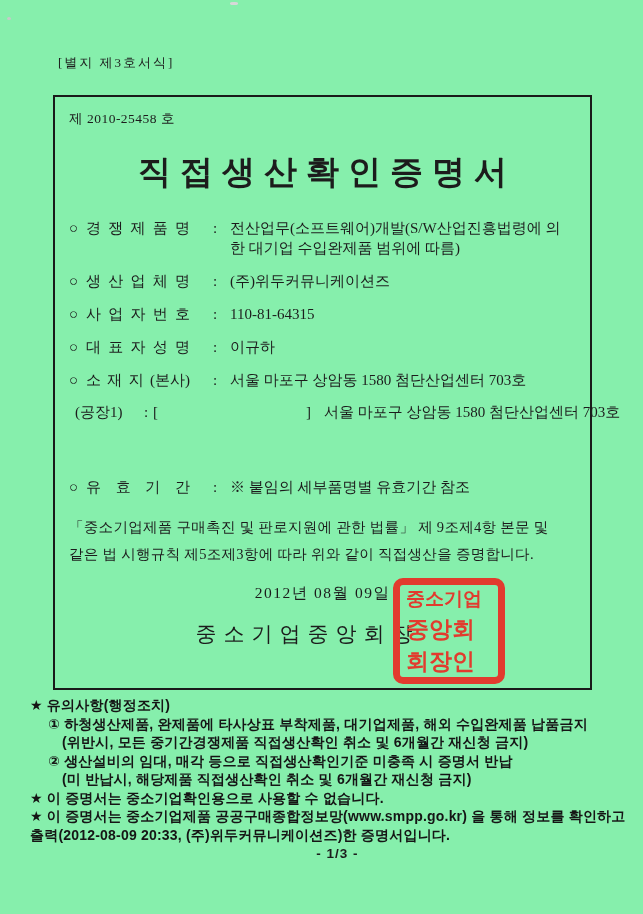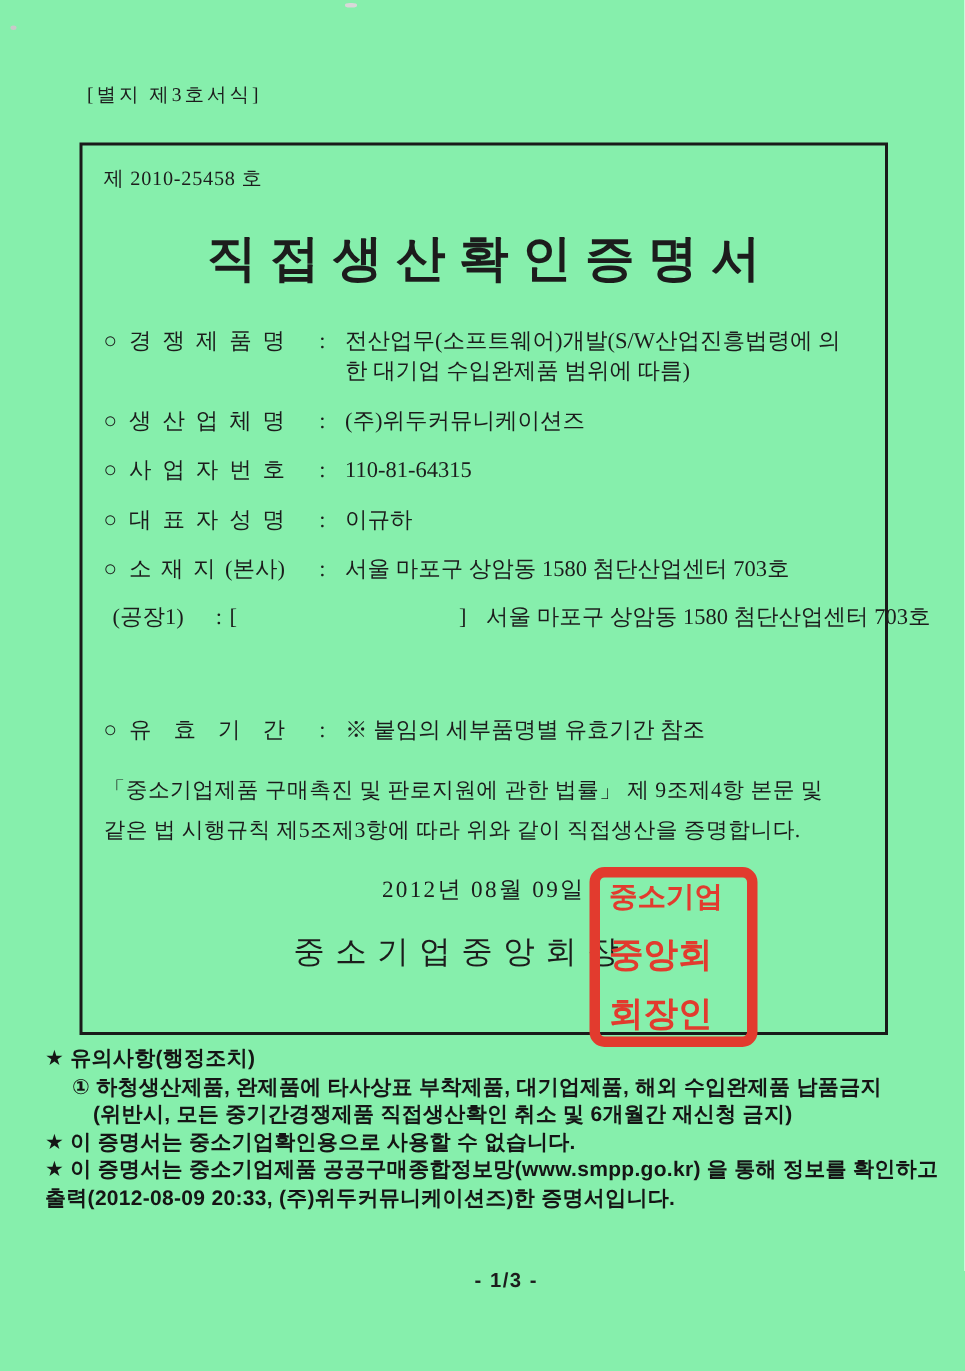--- a/index.html
+++ b/index.html
@@ -40,21 +40,21 @@
 
   .validity-row { display:flex; margin-top:56px; font-size:15px; line-height:20px; }
   .statement { margin:17px 0 0 0; font-size:14.5px; line-height:27px; letter-spacing:0.3px; }
   .issue-date { margin-top:15px; text-align:center; font-size:15.5px; letter-spacing:1.5px; }
 
   .issuer {
     position:absolute; top:523px; left:-15px; width:100%; text-align:center;
     font-size:21px; letter-spacing:7px; white-space:nowrap;
   }
   .stamp {
-    position:absolute; top:481px; left:338px; width:112px; height:120px;
+    position:absolute; top:481px; left:338px; width:112px; height:106px;
     border:7px solid #e23b2e; border-radius:10px; box-sizing:border-box;
     padding:4px 6px; display:flex; flex-direction:column; justify-content:space-between;
     color:#e23b2e; font-weight:bold; background:transparent;
   }
   .stamp-row { display:flex; justify-content:space-between; line-height:1; }
   .stamp-row.r1 { font-size:19px; }
   .stamp-row.r2, .stamp-row.r3 { font-size:23px; }
 
   .notes {
     position:absolute; top:696px; left:30px; width:604px;
@@ -148,19 +148,21 @@
       <div class="stamp-row r1">중소기업</div>
       <div class="stamp-row r2">중앙회</div>
       <div class="stamp-row r3">회장인</div>
     </div>
   </div>
 
   <div class="notes">
     <div class="note-line">★ 유의사항(행정조치)</div>
     <div class="note-line indent-1">① 하청생산제품, 완제품에 타사상표 부착제품, 대기업제품, 해외 수입완제품 납품금지</div>
     <div class="note-line indent-2">(위반시, 모든 중기간경쟁제품 직접생산확인 취소 및 6개월간 재신청 금지)</div>
+    <div class="note-line indent-1">② 생산설비의 임대, 매각 등으로 직접생산확인기준 미충족 시 증명서 반납</div>
+    <div class="note-line indent-2">(미 반납시, 해당제품 직접생산확인 취소 및 6개월간 재신청 금지)</div>
     <div class="note-line">★ 이 증명서는 중소기업확인용으로 사용할 수 없습니다.</div>
     <div class="note-line">★ 이 증명서는 중소기업제품 공공구매종합정보망(www.smpp.go.kr) 을 통해 정보를 확인하고</div>
     <div class="note-line">출력(2012-08-09 20:33, (주)위두커뮤니케이션즈)한 증명서입니다.</div>
   </div>
 
   <div class="page-num">- 1/3 -</div>
 </div>
 
 </body></html>

